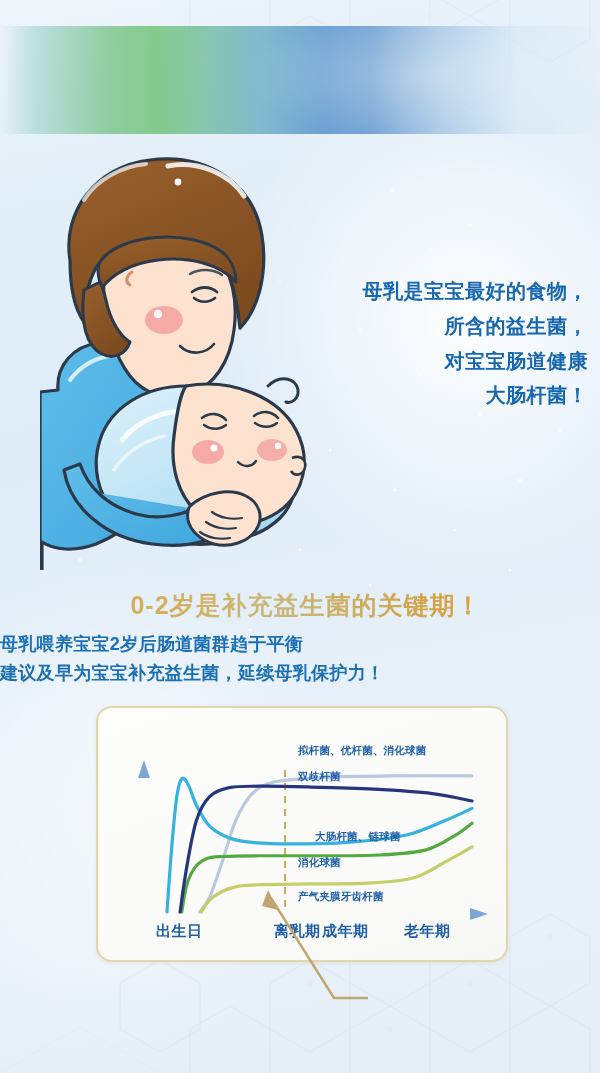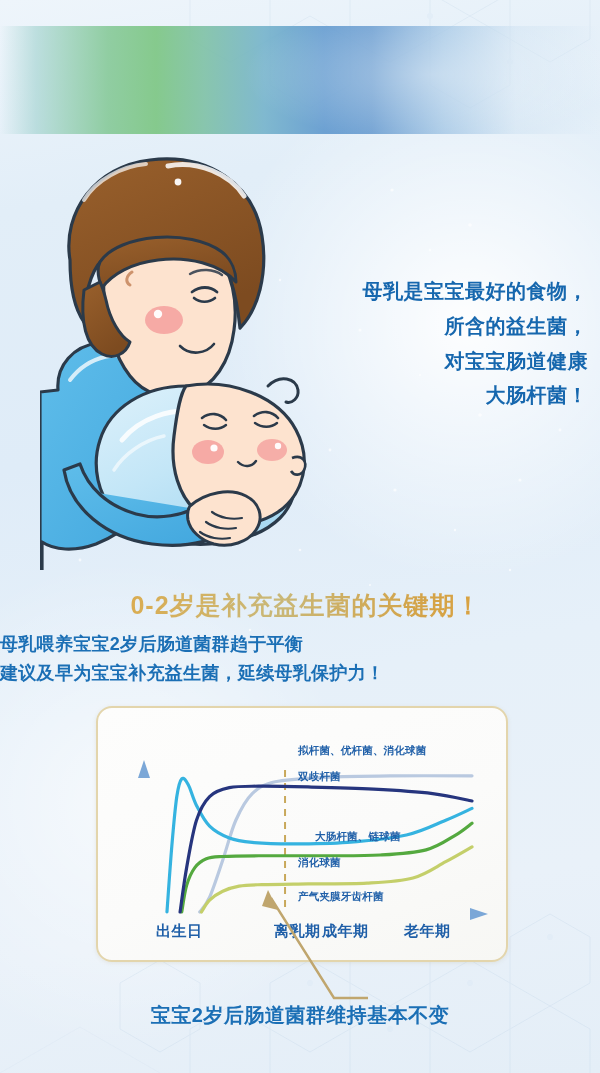--- a/index.html
+++ b/index.html
@@ -416,15 +416,14 @@
     <div class="axis-label" style="left:140px; top:214px;margin-left:36px;">离乳期</div>
     <div class="axis-label" style="left:224px; top:214px;">成年期</div>
     <div class="axis-label" style="left:306px; top:214px;">老年期</div>
   </div>
 
   <svg class="callout-svg" viewBox="0 0 408 135">
     <path d="M272,118 L238,118 L175,18" fill="none" stroke="#c0a66e" stroke-width="2.4" stroke-linejoin="round"></path>
     <polygon points="172,10 182,30 166,26" fill="#c0a66e"></polygon>
   </svg>
 
-  <div class="chart-caption">宝宝2岁后肠道菌群维持基本不变</div>
 
 </div>
 
 </body></html>

